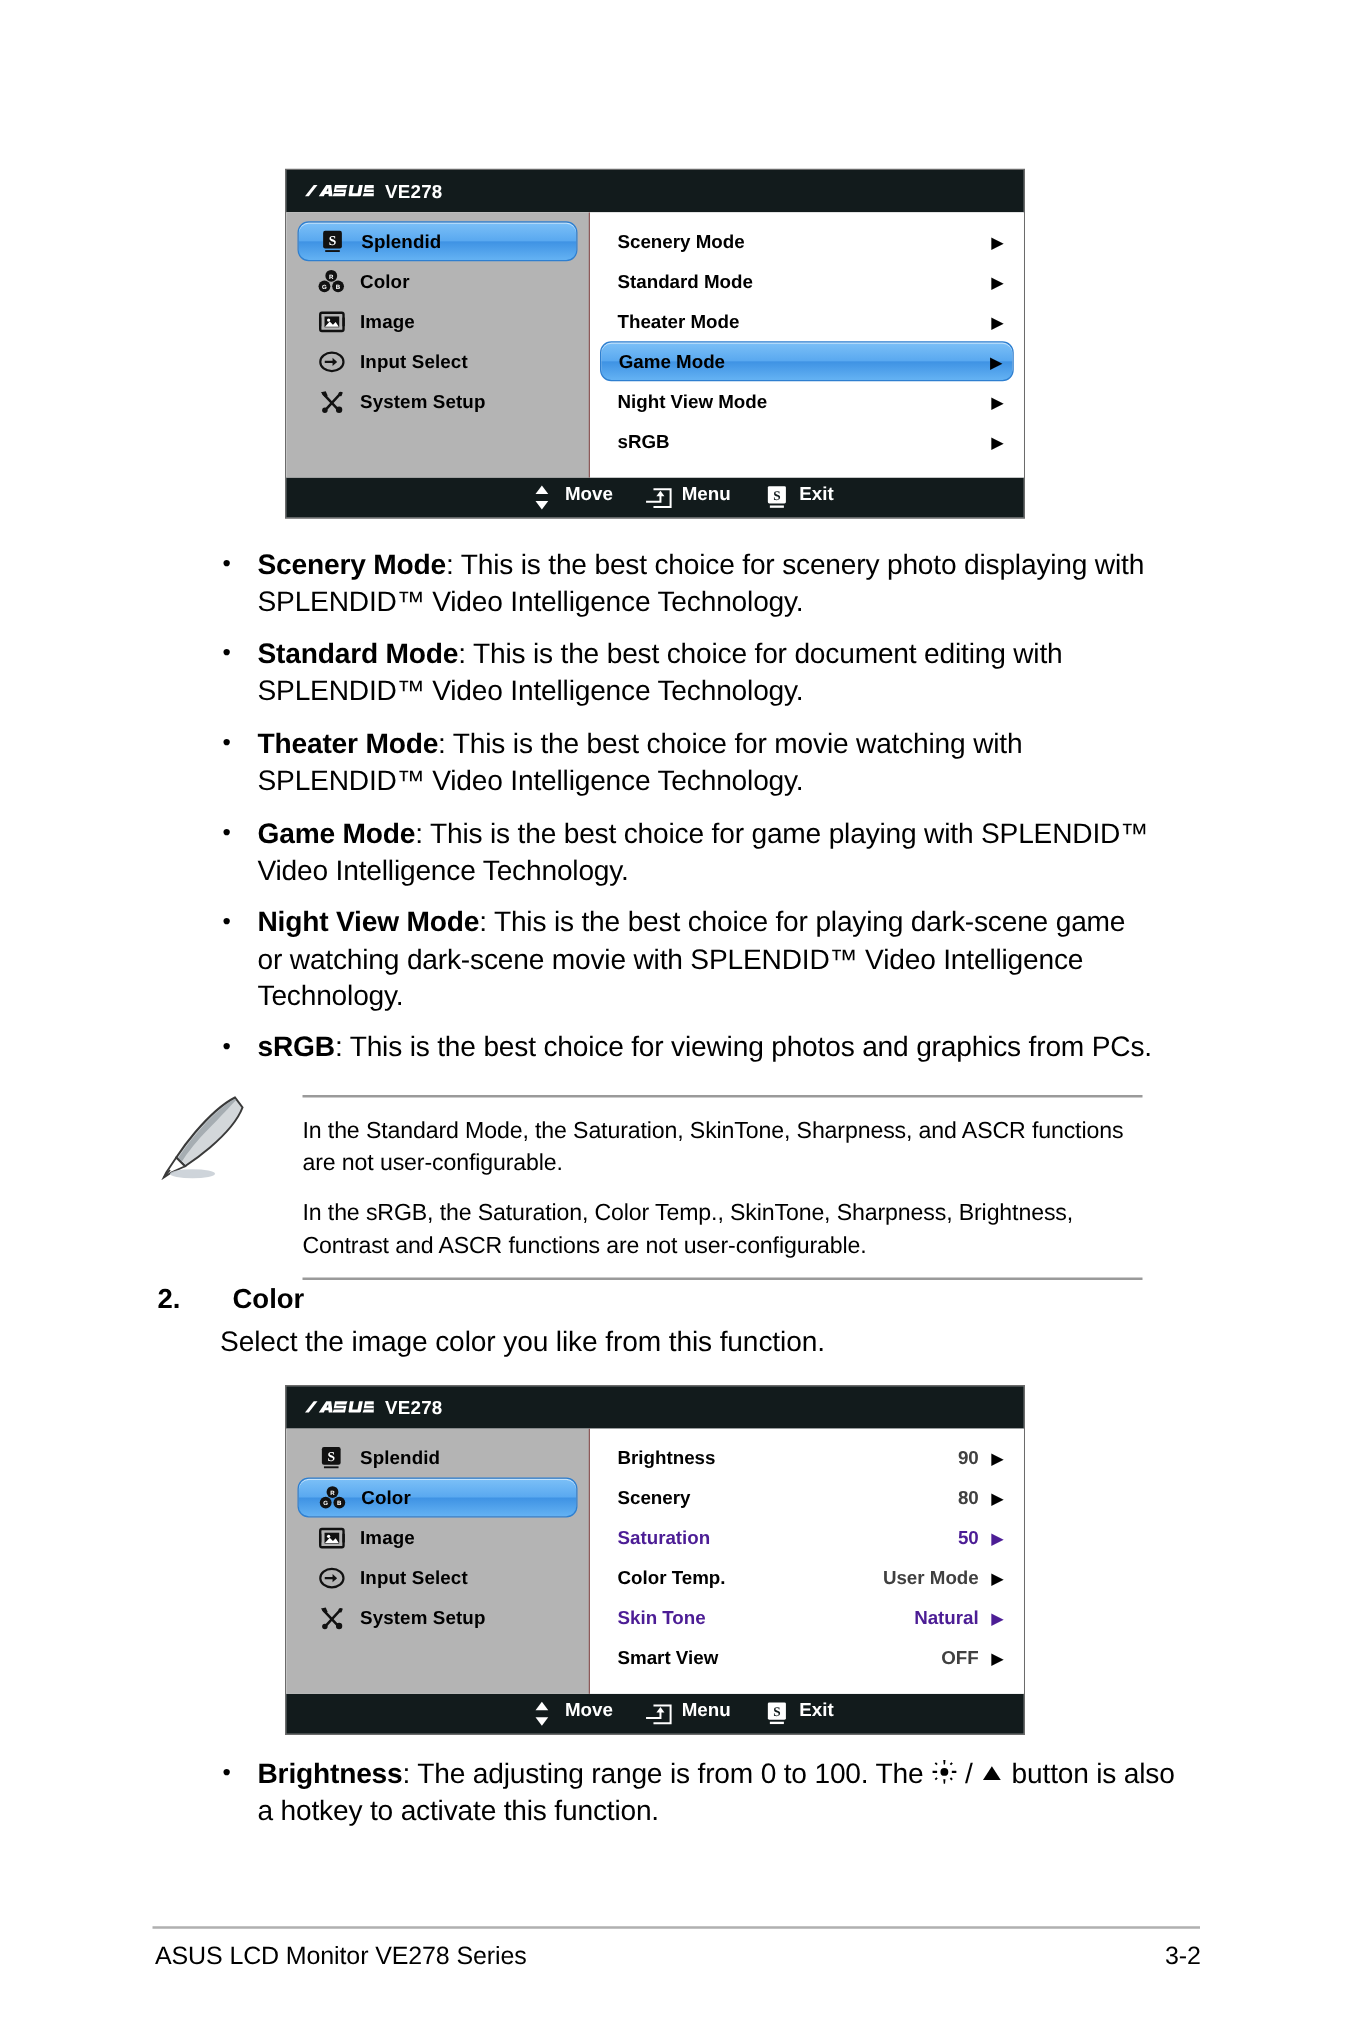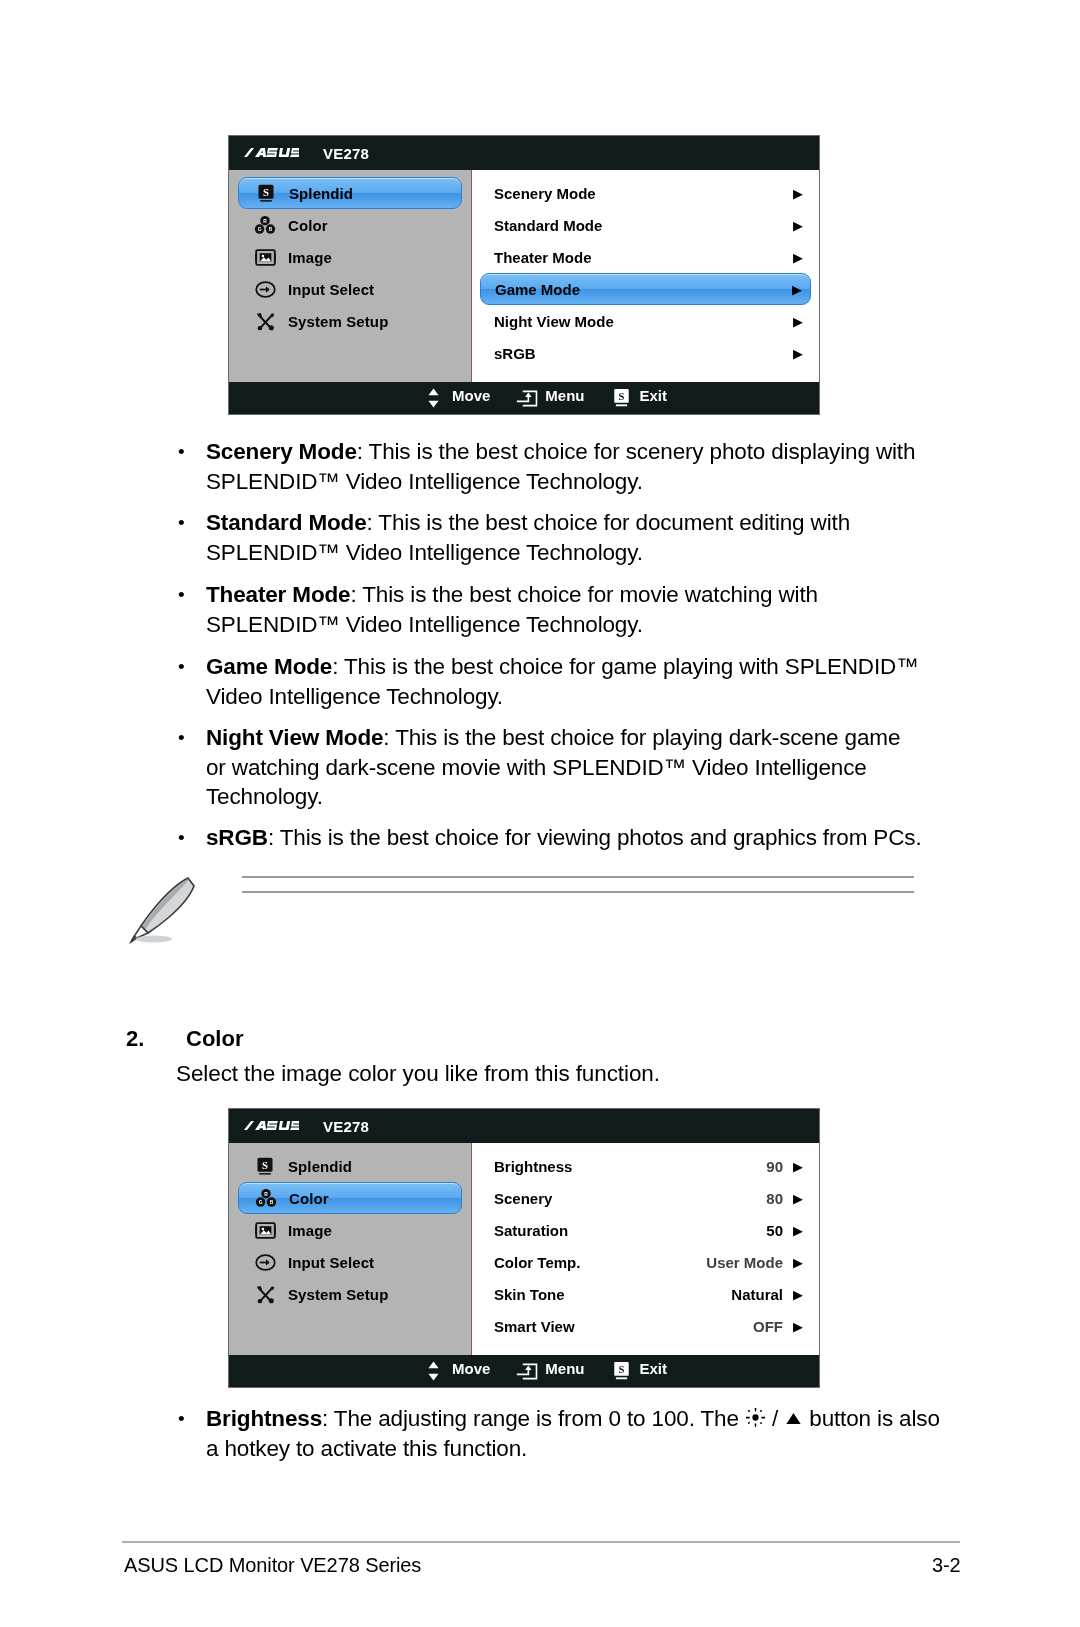--- a/index.html
+++ b/index.html
@@ -23,21 +23,21 @@
     border: 1px solid #6b6b6b;
     box-sizing: border-box;
     background: #ffffff;
   }
   .osd-title {
     height: 34px;
     background: #121b1c;
     display: flex;
     align-items: center;
     padding-left: 14px;
-    gap: 24px;
+    gap: 9px;
   }
   .asus-logo {
     display: block;
   }
   .osd-model {
     color: #ffffff;
     font-size: 15px;
     font-weight: bold;
     letter-spacing: .2px;
   }
@@ -113,21 +113,21 @@
     color: #000;
     line-height: 1;
   }
   .main-row.sel {
     background: linear-gradient(180deg,#7cc0f7 0%,#5aa9f0 48%,#3f93e4 52%,#64b2f3 100%);
     border: 1px solid #2e7fd0;
     box-shadow: inset 0 1px 0 rgba(255,255,255,.55);
   }
   .main-row.dim .name,
   .main-row.dim .val,
-  .main-row.dim .arr { color: #000000; }
+  .main-row.dim .arr { color: #4c1d95; }
 
   .osd-foot {
     height: 32px;
     background: #121b1c;
     display: flex;
     align-items: center;
     justify-content: flex-end;
     gap: 26px;
     padding-right: 152px;
   }
@@ -392,20 +392,22 @@
     <path d="M60 6 C52 10 40 20 28 34 C22 41 17 48 13 54 L20 61 C26 57 33 52 40 46 C54 34 63 22 66 14 Z" fill="#d3d7da" stroke="#3a3a3a" stroke-width="1.6"></path>
     <path d="M60 7 C52 11 41 21 29 35 C23 42 18 49 14 55 L17 58 C22 50 30 40 39 31 C48 22 56 13 61 8 Z" fill="#8e969c" opacity=".65"></path>
     <path d="M13 54 L5 66 L3 70 L9 66 L20 61 Z" fill="#ffffff" stroke="#3a3a3a" stroke-width="1.5"></path>
     <ellipse cx="26" cy="67" rx="18" ry="3.6" fill="#c6cdd3" opacity=".85"></ellipse>
     <path d="M8 64 L3 70" stroke="#3a3a3a" stroke-width="1.4"></path>
   </svg>
 </div>
 
 <div class="note-box" style="left:242px; top:876px; width:672px;">
   <div class="note-rule"></div>
+  <div class="note-p" style="margin-top:13px;">In the Standard Mode, the Saturation, SkinTone, Sharpness, and ASCR functions are not user-configurable.</div>
+  <div class="note-p" style="margin-top:14px;">In the sRGB, the Saturation, Color Temp., SkinTone, Sharpness, Brightness, Contrast and ASCR functions are not user-configurable.</div>
   <div class="note-rule" style="margin-top:13px;"></div>
 </div>
 
 <div class="sec-num" style="left:126px; top:1026px;">2.</div>
 <div class="sec-title" style="left:186px; top:1026px;">Color</div>
 <div class="sec-lead" style="left:176px; top:1061px;">Select the image color you like from this function.</div>
 
 <div class="osd" id="osd2" style="left:228px; top:1108px;">
   <div class="osd-title">
     <svg class="asus-logo" width="56" height="14" viewBox="0 0 112 28">

